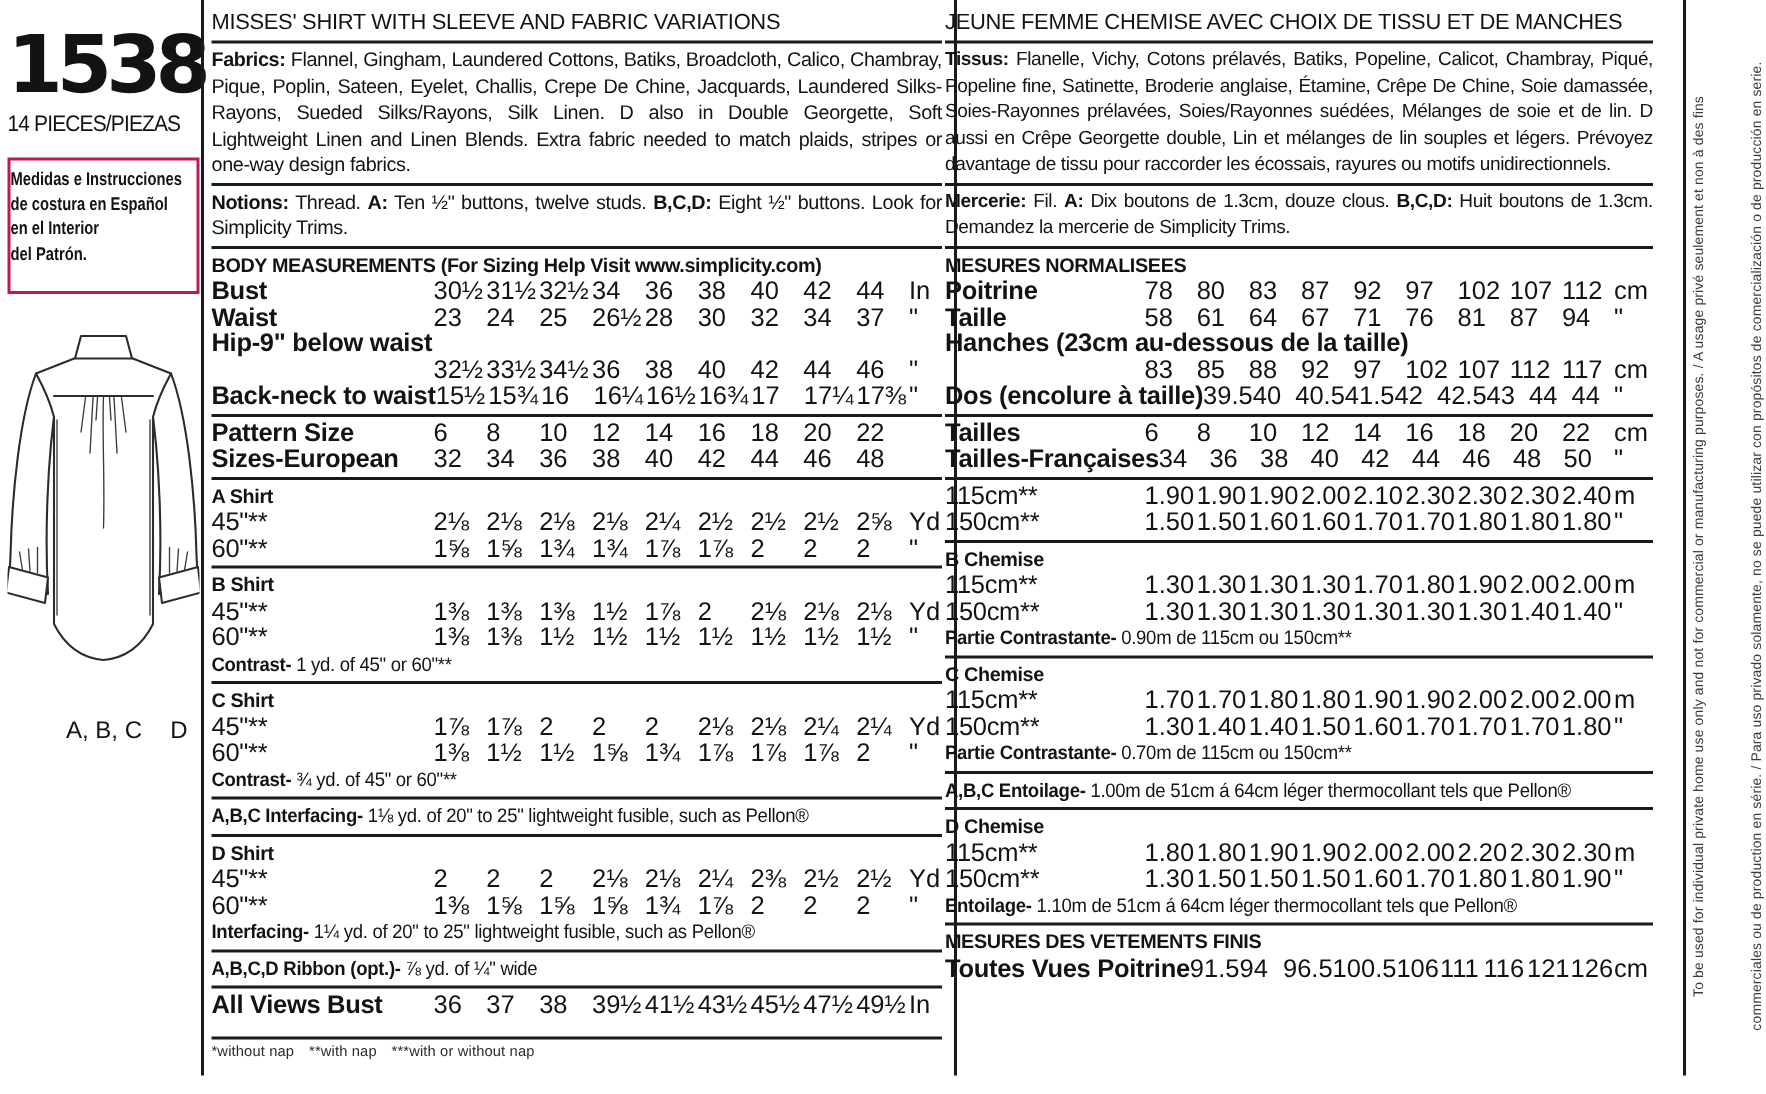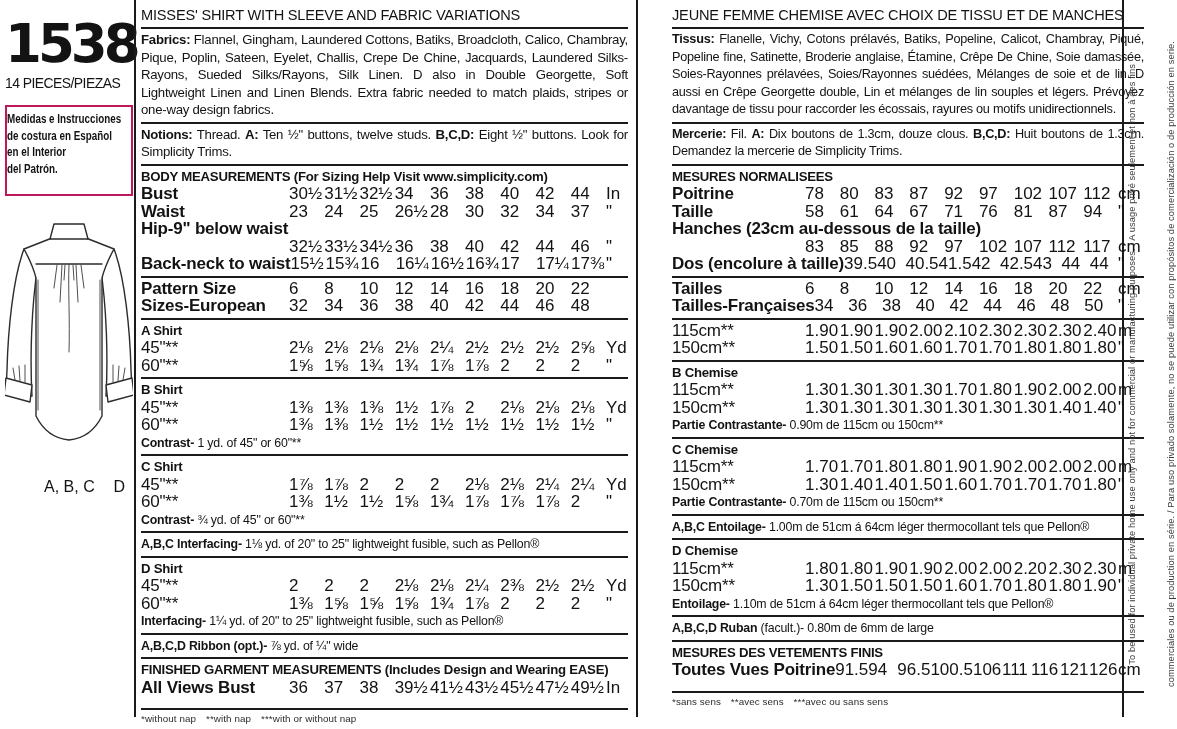--- a/index.html
+++ b/index.html
@@ -22,21 +22,21 @@
           transform:scaleX(.93);transform-origin:0 50%;}
   .sbox{border:2px solid #be185d;margin-top:13px;padding:4px 2px 5px 0;height:78px;overflow:hidden;}
   .sbox-inner{font-weight:bold;font-size:12.3px;line-height:16.5px;width:150px;
               transform:scaleX(.8);transform-origin:0 0;white-space:pre-line;}
   .shirt-wrap{margin-top:24px;}
   .views{display:flex;justify-content:space-between;font-size:16px;padding:2px 8px 0 4px;margin-left:35px;}
 
   
   .col{position:absolute;top:5px;}
   #col-en{left:141px;width:487px;}
-  #col-fr{left:672px;width:472px;}
+  #col-fr{left:630px;width:472px;}
   .sec{border-top:2px solid #1a1a1a;padding:2px 0 3px;}
   .sec-title{border-top:none;padding:1px 0 3px;}
   .ttl{font-weight:normal;font-size:14.6px;line-height:18px;white-space:nowrap;letter-spacing:-0.2px;}
   .para{font-size:13.2px;line-height:17.5px;text-align:justify;letter-spacing:-0.25px;}
   #col-fr .para{font-size:12.7px;}
   .b{font-weight:bold;}
   .thead{font-weight:bold;font-size:13.2px;line-height:17.5px;white-space:nowrap;letter-spacing:-0.25px;}
   .row{display:flex;font-size:17px;line-height:17.5px;}
   .lbl{flex:0 0 148px;letter-spacing:-0.2px;white-space:nowrap;}
   #col-fr .lbl{flex:0 0 133px;}
@@ -321,21 +321,20 @@
         <span class="val">2</span>
         <span class="val">2</span>
         <span class="unit">"</span>
       </div>
       <div class="noterow squeeze"><span class="b">Interfacing-</span><span> 1¼ yd. of 20" to 25" lightweight fusible, such as Pellon®</span></div>
     </div>
     <div class="sec sec-note">
       <div class="squeeze"><span class="b">A,B,C,D Ribbon (opt.)-</span><span> ⅞ yd. of ¼" wide</span></div>
     </div>
     <div class="sec sec-table">
-      <div class="thead">FINISHED GARMENT MEASUREMENTS (Includes Design and Wearing EASE)</div>
       <div class="row">
         <span class="lbl b">All Views Bust</span>
         <span class="val">36</span>
         <span class="val">37</span>
         <span class="val">38</span>
         <span class="val">39½</span>
         <span class="val">41½</span>
         <span class="val">43½</span>
         <span class="val">45½</span>
         <span class="val">47½</span>
@@ -558,40 +557,34 @@
         <span class="val">1.50</span>
         <span class="val">1.60</span>
         <span class="val">1.70</span>
         <span class="val">1.80</span>
         <span class="val">1.80</span>
         <span class="val">1.90</span>
         <span class="unit">"</span>
       </div>
       <div class="noterow squeeze"><span class="b">Entoilage-</span><span> 1.10m de 51cm á 64cm léger thermocollant tels que Pellon®</span></div>
     </div>
-    <div class="sec sec-note">
-      <div class="squeeze"><span class="b">A,B,C,D Ruban</span><span> (facult.)- 0.80m de 6mm de large</span></div>
-    </div>
     <div class="sec sec-table">
       <div class="thead">MESURES DES VETEMENTS FINIS</div>
       <div class="row">
         <span class="lbl b">Toutes Vues Poitrine</span>
         <span class="val">91.5</span>
         <span class="val">94</span>
         <span class="val">96.5</span>
         <span class="val">100.5</span>
         <span class="val">106</span>
         <span class="val">111</span>
         <span class="val">116</span>
         <span class="val">121</span>
         <span class="val">126</span>
         <span class="unit">cm</span>
       </div>
     </div>
-    <div class="sec sec-footnote">
-      <div class="fn">*sans sens **avec sens ***avec ou sans sens</div>
-    </div>
   </div>
 
 <div id="legal">
   <span>To be used for individual private home use only and not for commercial or manufacturing purposes. / A usage privé seulement et non à des fins</span>
   <span>commerciales ou de production en série. / Para uso privado solamente, no se puede utilizar con propósitos de comercialización o de producción en serie.</span>
 </div>
 
 </body></html>

